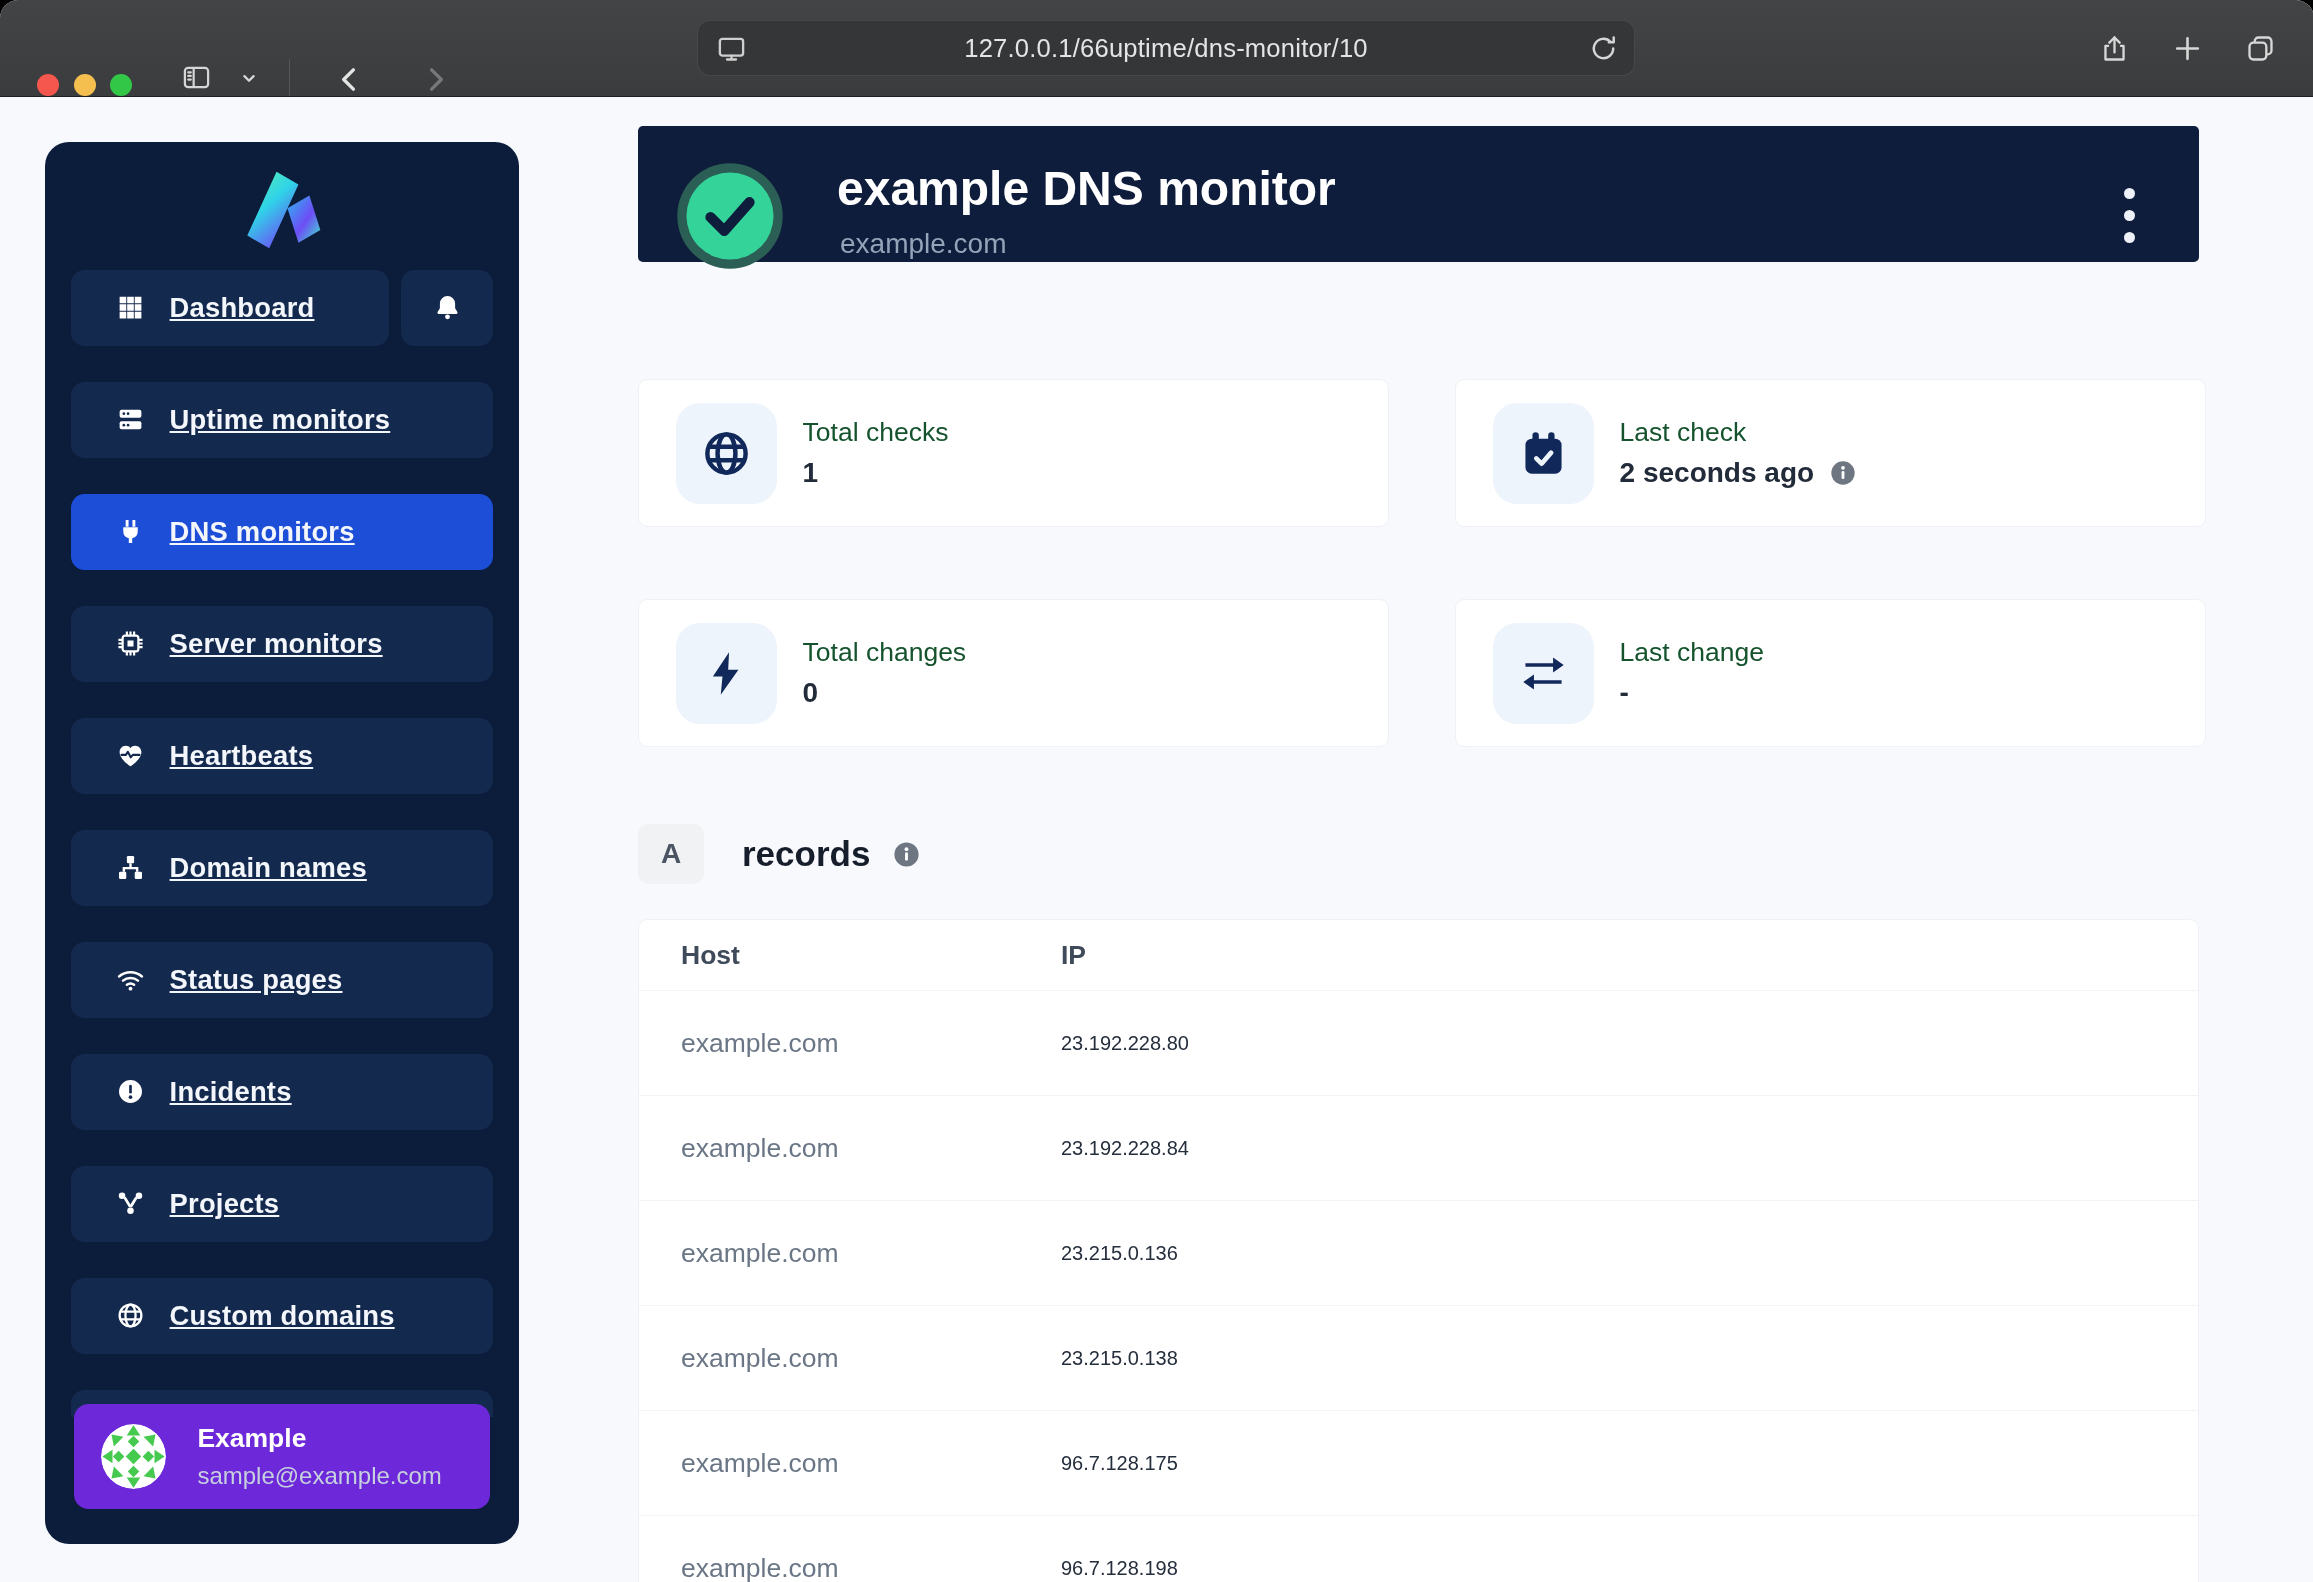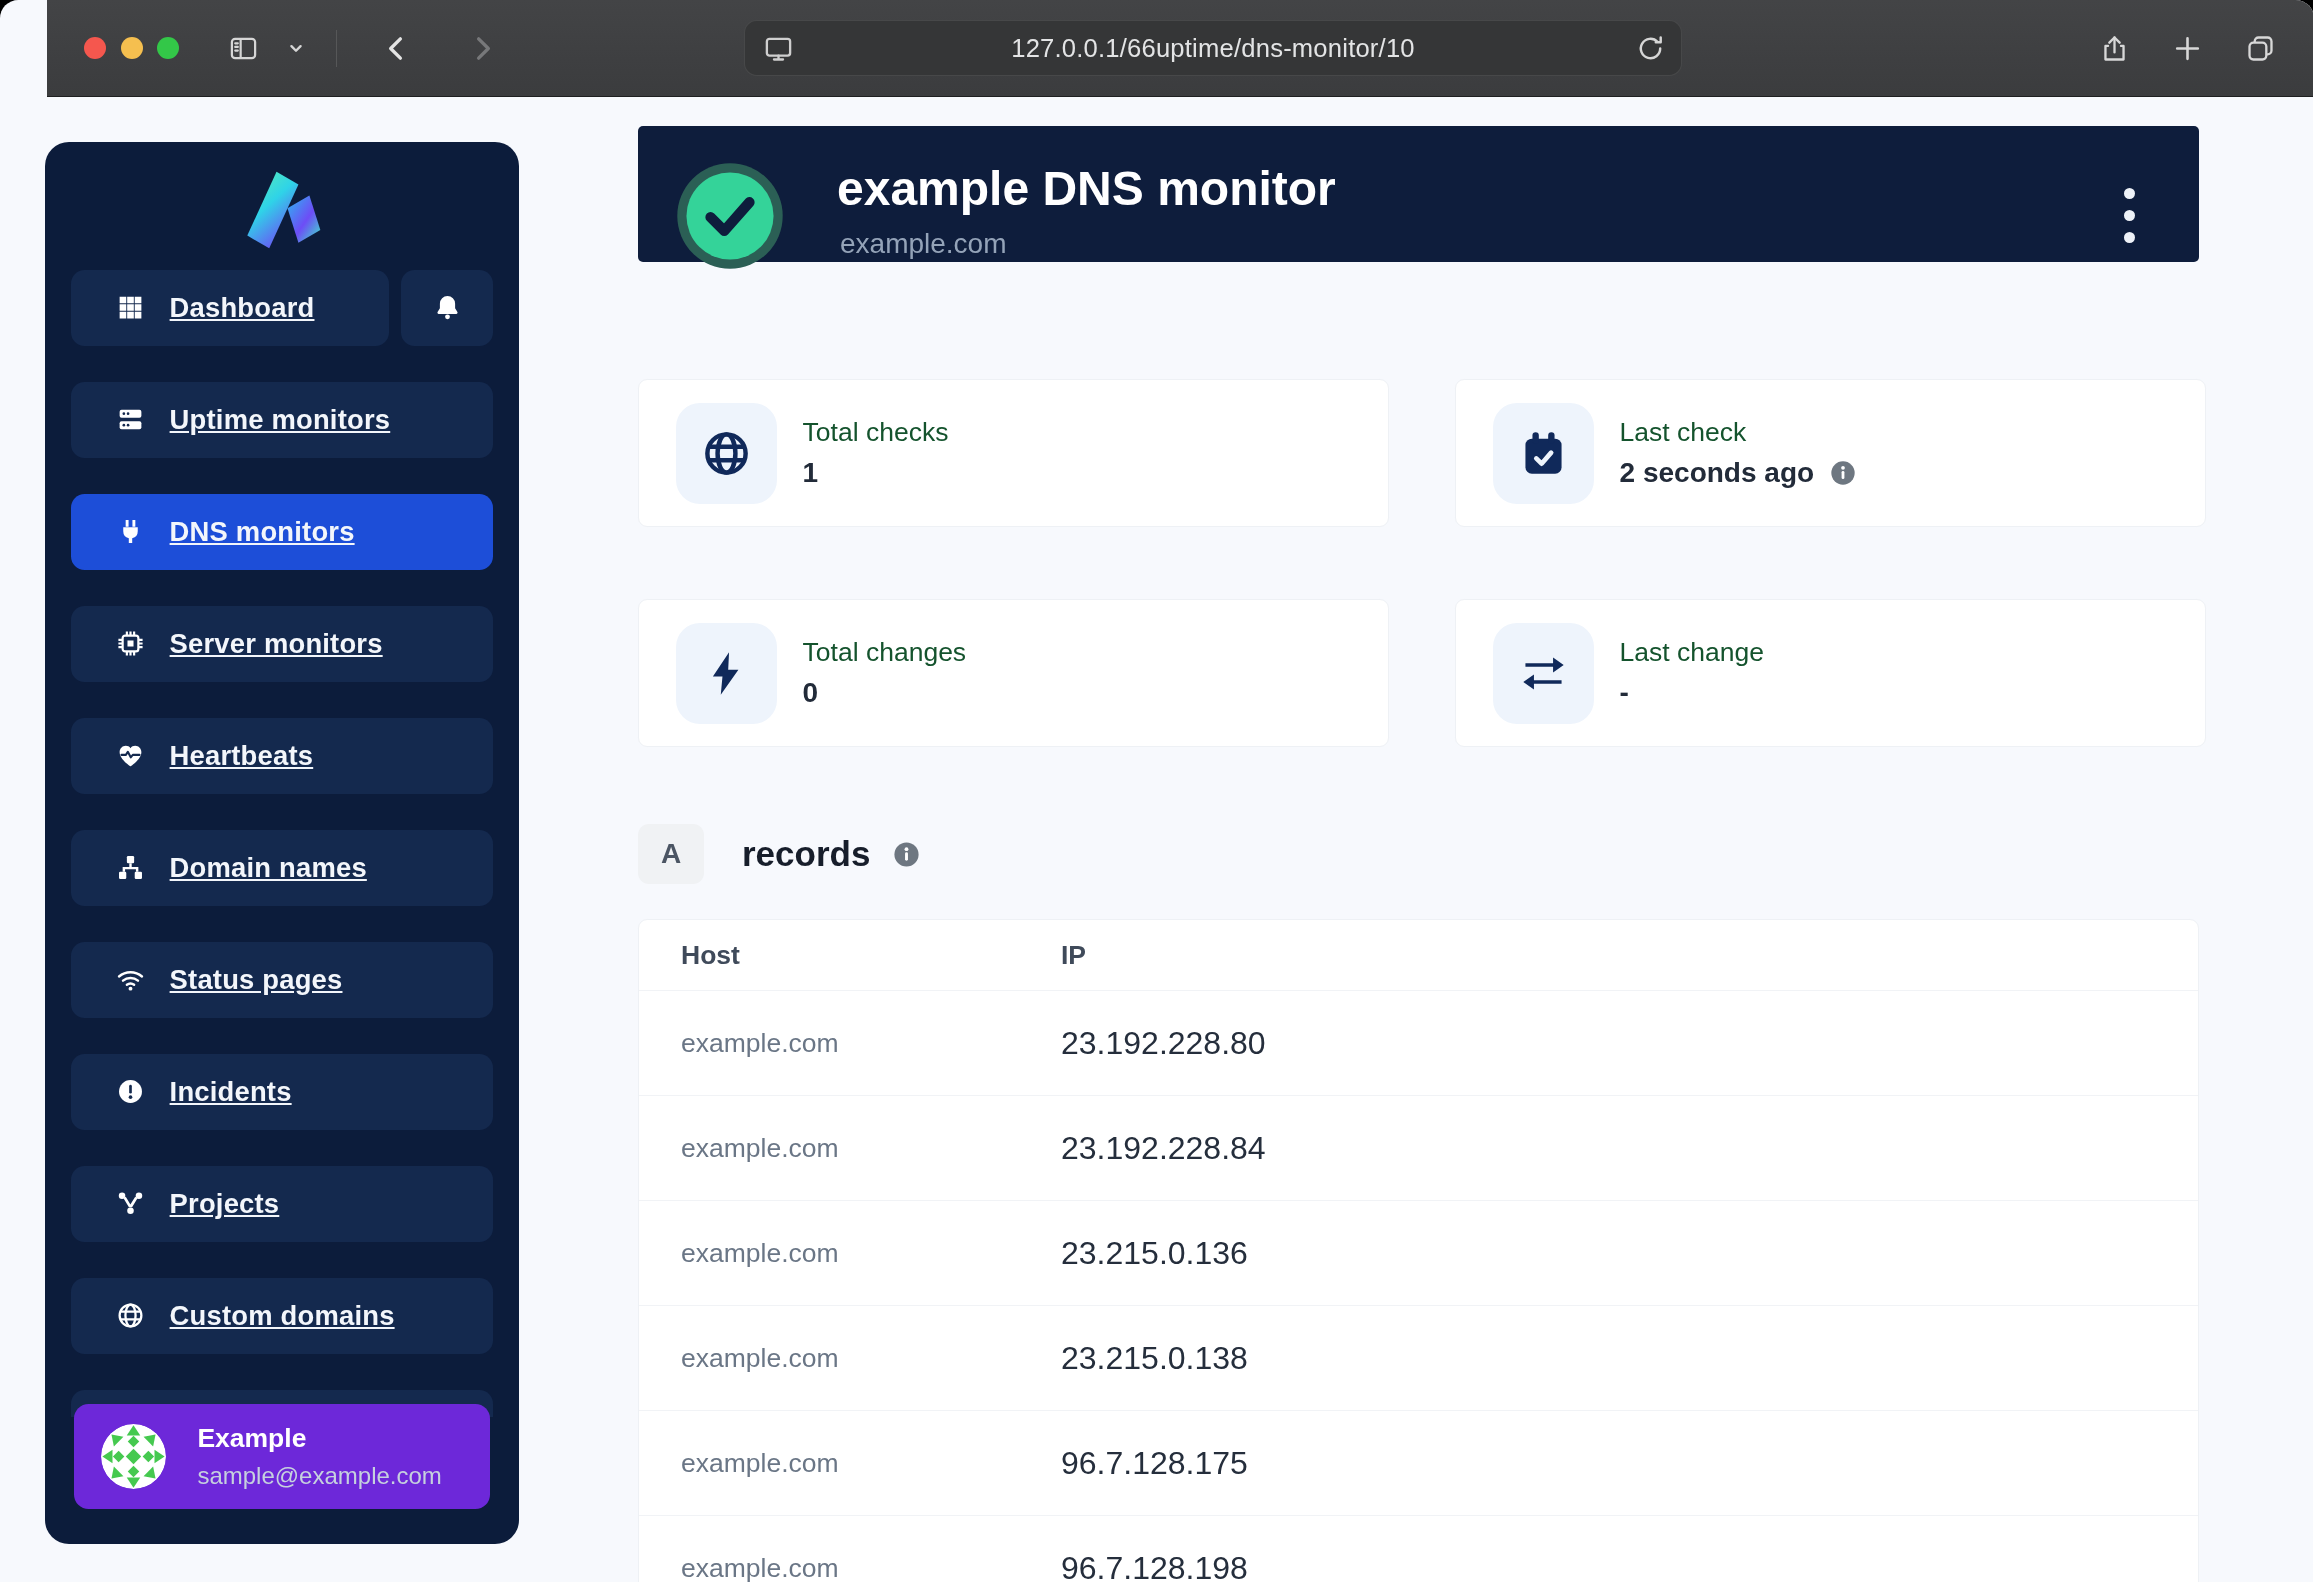--- a/index.html
+++ b/index.html
@@ -4,21 +4,21 @@
 <style>
   * { box-sizing: border-box; margin: 0; padding: 0; }
   html,body { background:#000; }
   body { font-family:"Liberation Sans", sans-serif; }
   .window { position:relative; width:2314px; height:1583px; overflow:hidden;
             border-radius:18.3px 18.3px 0 0; background:#f7f9fd; }
 
   
   .chrome { position:absolute; top:0; left:0; right:0; height:97px;
             background:linear-gradient(#434446,#3b3c3e); border-bottom:0.9px solid #1e1f20;
-            display:flex; align-items:center;margin-left:47px; }
+            display:flex; align-items:flex-end; }
   .traffic { display:flex; gap:14.6px; margin-left:37px; }
   .light { width:22px; height:22px; border-radius:50%; }
   .light.red{ background:#f5574e; } .light.yellow{ background:#f5bf4f; } .light.green{ background:#33c748; }
   .chrome-icons { display:flex; align-items:center; margin-left:48px; gap:24px; }
   .cicon { width:33px; height:33px; display:flex; align-items:center; justify-content:center; }
   .cicon svg { width:31px; height:31px; }
   .chrome-div { width:0.9px; height:37px; background:#565758; margin:0 3.7px; }
   .nav-arrows { display:flex; gap:53px; margin-left:40px; }
   .urlbar { position:absolute; left:697px; top:20px; width:938px; height:56px;
             background:#353637; border:0.9px solid rgba(255,255,255,0.09); border-radius:12.8px;
@@ -87,21 +87,21 @@
   .rec-info { margin-left:22px; width:29px; height:29px; }
 
   
   .table-card { position:absolute; left:638px; top:821px; width:1561px; height:704px;
                 background:#fff; border:0.9px solid #eef1f5; border-radius:9.1px; overflow:hidden; }
   .trow { display:grid; grid-template-columns:380px 1fr; align-items:center;
           padding-left:42px; height:105px; border-top:0.9px solid #f1f3f6; }
   .trow.head { height:70px; border-top:none; }
   .th { color:#3f4a5a; font-size:26.5px; font-weight:700; }
   .cell-host { color:#6a7686; font-size:26.5px; }
-  .cell-ip { color:#252e3c; font-size:32px; }
+  .cell-ip { color:#252e3c; font-size:20px; }
 </style>
 </head>
 <body>
 
 <div class="window">
 
   <div class="chrome">
     <div class="traffic">
       <span class="light red"></span>
       <span class="light yellow"></span>

